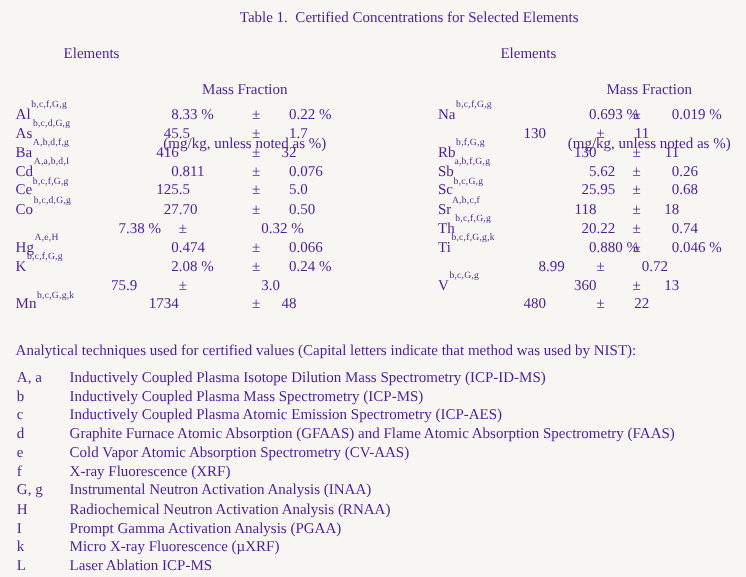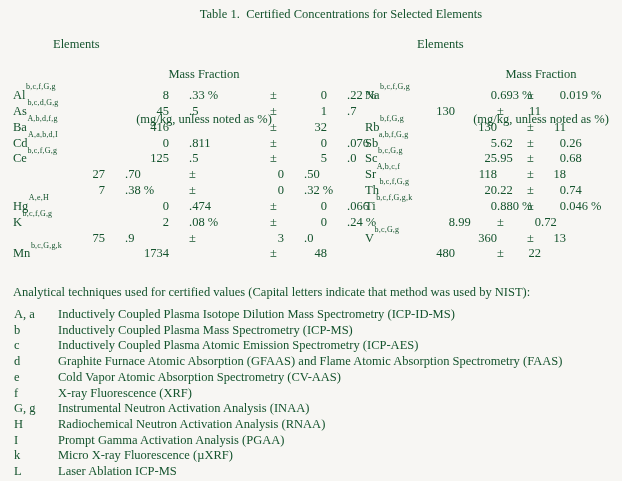--- a/index.html
+++ b/index.html
@@ -1,20 +1,20 @@
 <!DOCTYPE html>
 <html><head>
 <meta charset="utf-8">
 <style>
   html,body { margin:0; padding:0; }
   .page {
     position:relative;
     width:622px; height:481px;
     background:#f7f6f3;
-    color:#14532d;
+    color:#4c1d95;
     font-family:"Liberation Serif", serif;
     font-size:12.5px;
     overflow:hidden;
   }
   .title {
     position:absolute; top:7px; left:60px; width:562px;
     text-align:center; white-space:pre;
   }
   .ctable { position:absolute; top:36px; }
   #table-left  { left:13px;  width:300px; }
@@ -22,21 +22,21 @@
 
   .thead { position:absolute; top:0; left:0; right:0; line-height:15px; }
   .th-elements { position:absolute; left:0; top:1px; white-space:pre;margin-left:40px; }
   #table-right .th-elements { left:12px; }
   .th-mass { position:absolute; top:1px; text-align:center; white-space:pre; }
   #table-left  .th-mass { left:95px; width:192px; }
   #table-right .th-mass { left:96px; width:160px; }
 
   .rows { position:absolute; top:52px; left:0; right:0; }
   .trow { display:grid; height:15.85px; line-height:15.8px; }
-  #table-left  .trow { grid-template-columns:92px 44px 61px 14px 23px 1fr;gap:20px; }
+  #table-left  .trow { grid-template-columns:92px 44px 61px 14px 23px 1fr; }
   #table-right .trow { grid-template-columns:90px 42px 30px 14px 25px 1fr; }
   .cell { white-space:pre; }
   .vint, .uint { text-align:right; }
   .vfrac, .ufrac { text-align:left; }
   sup.methods {
     font-size:8px; line-height:0;
     position:relative; top:-4.5px; left:0.5px;
     letter-spacing:0.2px;
   }
   .footnote-intro { position:absolute; top:285px; left:13px; white-space:pre; }
@@ -94,20 +94,21 @@
         </div>
         <div class="trow">
           <span class="cell el">Ce<sup class="methods">b,c,f,G,g</sup></span>
           <span class="cell vint">125</span>
           <span class="cell vfrac">.5</span>
           <span class="cell pm">±</span>
           <span class="cell uint">5</span>
           <span class="cell ufrac">.0</span>
         </div>
         <div class="trow">
+          <span class="cell el">Co<sup class="methods">b,c,d,G,g</sup></span>
           <span class="cell vint">27</span>
           <span class="cell vfrac">.70</span>
           <span class="cell pm">±</span>
           <span class="cell uint">0</span>
           <span class="cell ufrac">.50</span>
         </div>
         <div class="trow">
           <span class="cell vint">7</span>
           <span class="cell vfrac">.38 %</span>
           <span class="cell pm">±</span>

